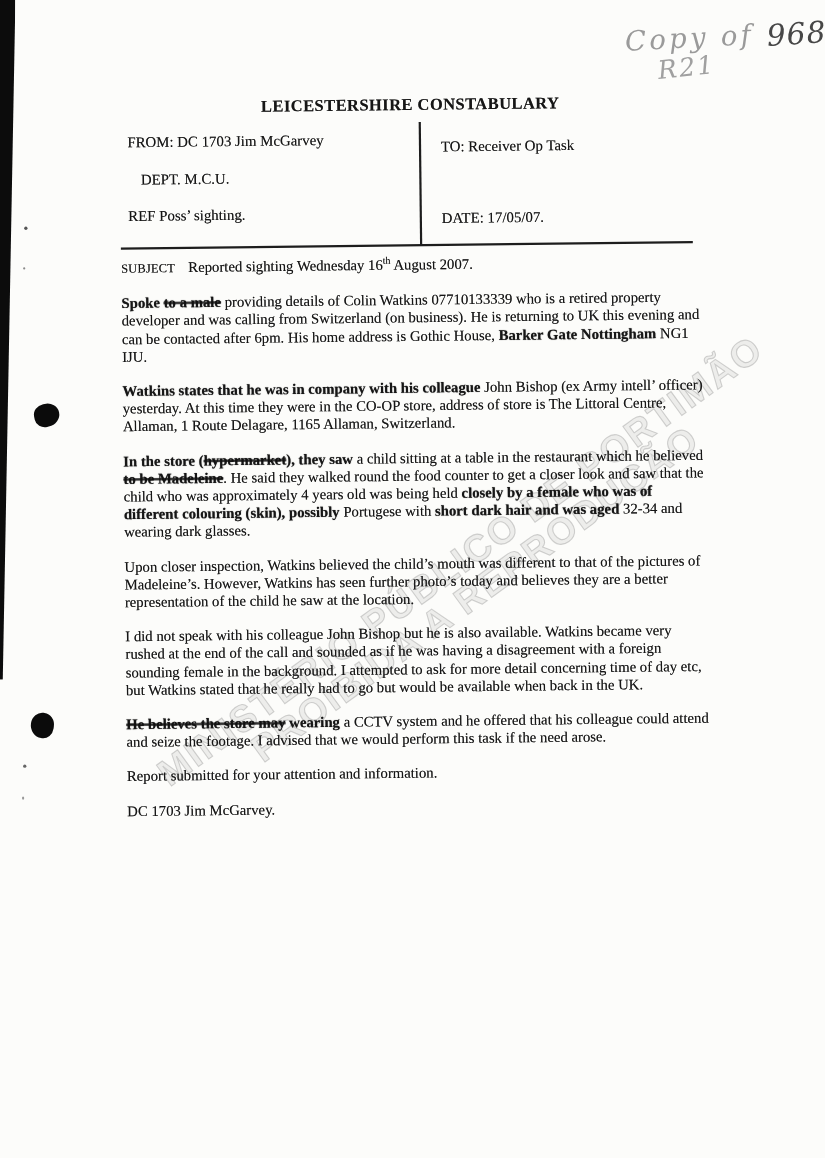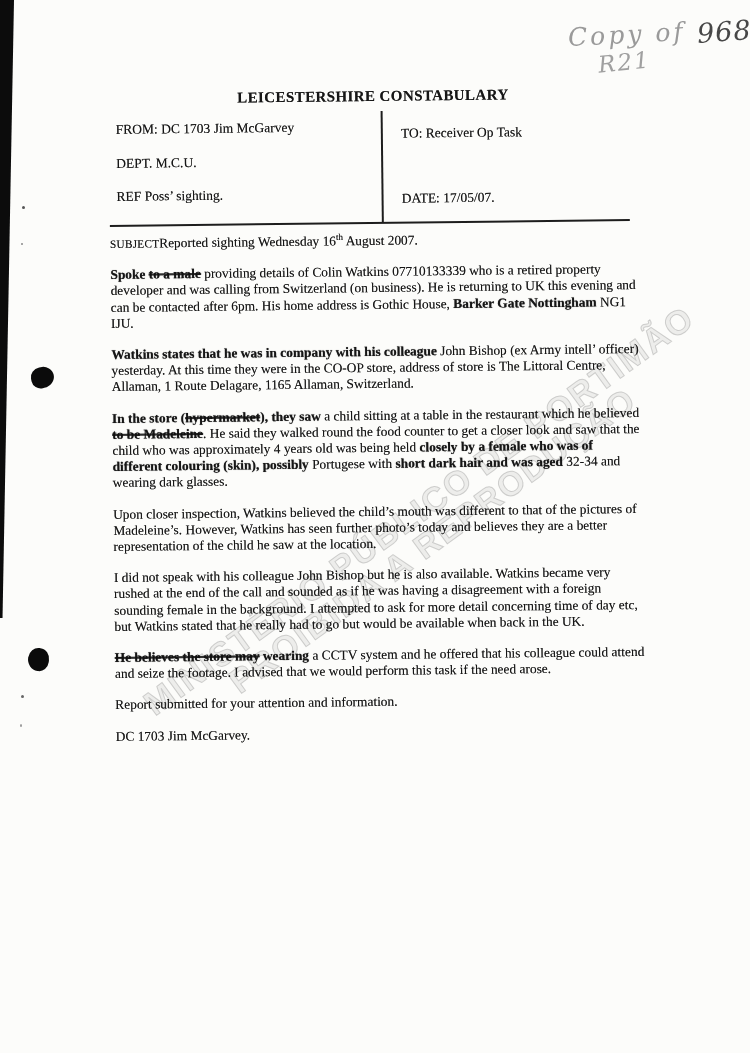--- a/index.html
+++ b/index.html
@@ -48,31 +48,31 @@
     position:absolute; inset:0; z-index:2;
     transform:rotate(-0.65deg); transform-origin:375px 500px;
     text-shadow:0 0 0.5px rgba(0,0,0,0.55);
   }
   .title {
     position:absolute; top:88px; left:113px; width:529px;
     text-align:center; font-weight:bold; font-size:15px; letter-spacing:0.4px;
   }
   .meta-line { position:absolute; font-size:13.5px; white-space:nowrap; }
   .m-from { left:120px; top:119px; }
-  .m-dept { left:120px; top:153px; }
+  .m-dept { left:132px; top:153px; }
   .m-ref  { left:120px; top:186px; }
   .m-to   { left:405px; top:126px; }
   .m-date { left:405px; top:191px; }
   .v-divider { position:absolute; left:385px; top:111px; width:1.5px; height:112px; background:#1d1d1d; }
   .h-rule    { position:absolute; left:113px; top:222px; width:520px; height:1.7px; background:#1d1d1d; }
 
   .bodytext { position:absolute; left:113px; top:233px; width:531px; font-size:13.4px; line-height:16.2px; }
   .bodytext p { margin:0 0 15px 0; }
   .subject { margin-bottom:15px !important; }
-  .subject-label { font-size:11.3px; letter-spacing:0.2px; }
+  .subject-label { font-size:11.3px; letter-spacing:0.2px; margin-right:12px; }
   sup { font-size:9px; line-height:0; vertical-align:super; }
 
   
   .smudge { font-weight:bold; text-shadow:0 0 0.8px rgba(0,0,0,0.7); }
   .smear  { font-weight:bold; text-shadow:0 0 0.8px rgba(0,0,0,0.7);
             text-decoration:line-through; text-decoration-color:rgba(25,25,25,0.55);
             text-decoration-thickness:1.5px; }
 </style>
 </head>
 <body>

